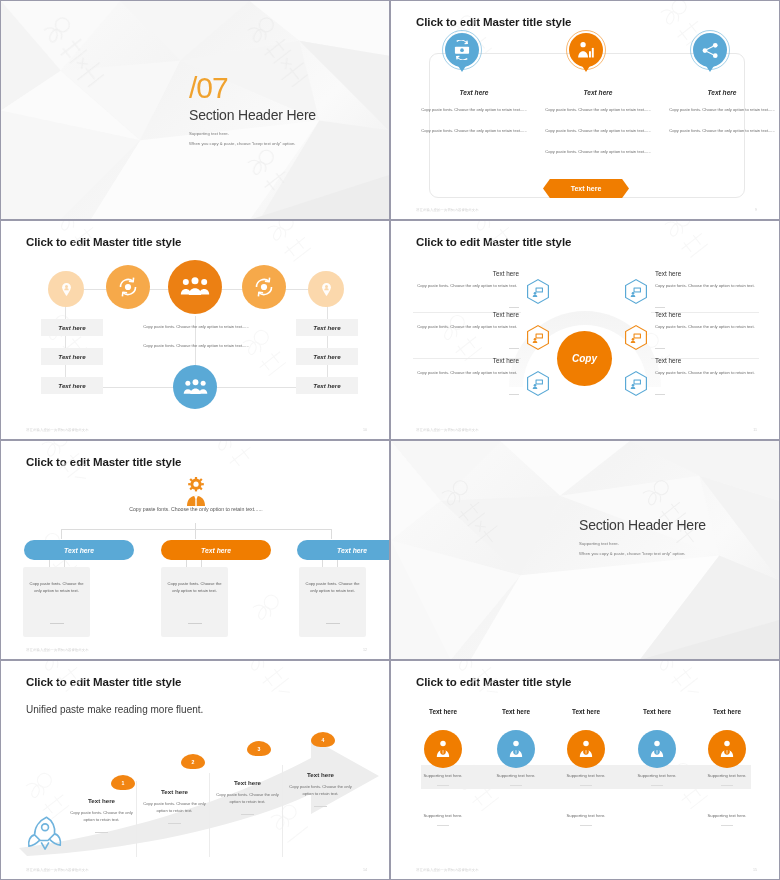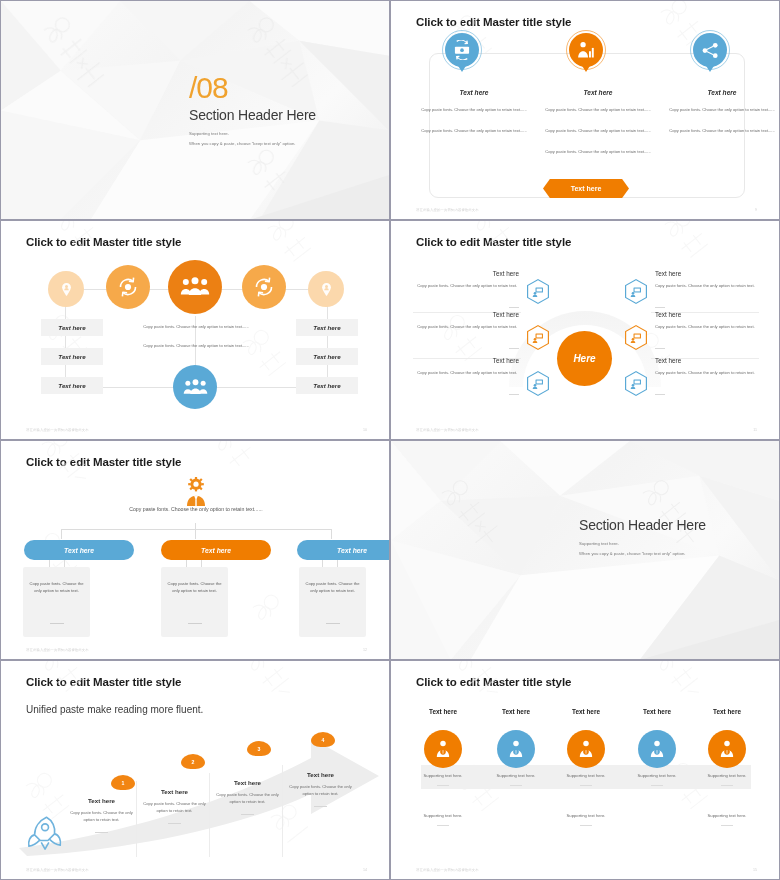--- a/index.html
+++ b/index.html
@@ -240,21 +240,21 @@
           <path d="M0 60 h28 M14 56 v14 M4 72 h20"></path>
         </g>
         <g transform="translate(245,165) rotate(-38)">
           <path d="M4 0 C14 0 16 10 9 14 C2 18 0 10 8 7 C16 4 20 12 12 18"></path>
           <circle cx="22" cy="7" r="7"></circle>
           <path d="M2 30 h26 M8 26 v12 M20 26 v12"></path>
         </g>
       </g>
     </svg>
     <div class="sec-txt">
-      <div class="sec-num">/08</div>
+      <div class="sec-num">/07</div>
       <div class="sec-head">Section Header Here</div>
       <div class="sec-sub1">Supporting text here.</div>
       <div class="sec-sub2">When you copy &amp; paste, choose "keep text only" option.</div>
     </div>
   </div>
 
   <div class="slide">
     <div class="title">Click to edit Master title style</div>
     <svg class="wm" viewBox="0 0 390 220">
       <g fill="none" stroke="#f0f0f0" stroke-width="1.1">
@@ -500,21 +500,21 @@
       <div class="shape" style="background:#5aa9d6;"></div>
         <div class="inner"></div>
       <svg width="12" height="12" viewBox="0 0 24 24" style="position:relative" fill="#5aa9d6">
           <rect x="7" y="3" width="15" height="10" rx="1"></rect>
           <rect x="9.2" y="5.2" width="10.6" height="5.6" fill="#fff"></rect>
           <circle cx="6" cy="14.5" r="2.6"></circle>
           <path d="M1.4 22 c0-3 2-4.8 4.6-4.8 s4.6 1.8 4.6 4.8z"></path>
         </svg>
     </div>
 
-    <div class="bigcirc">Here</div>
+    <div class="bigcirc">Copy</div>
 
     <div class="hexicon" style="left:234px; top:58px;">
       <div class="shape" style="background:#5aa9d6;"></div>
         <div class="inner"></div>
       <svg width="12" height="12" viewBox="0 0 24 24" style="position:relative" fill="#5aa9d6">
           <rect x="7" y="3" width="15" height="10" rx="1"></rect>
           <rect x="9.2" y="5.2" width="10.6" height="5.6" fill="#fff"></rect>
           <circle cx="6" cy="14.5" r="2.6"></circle>
           <path d="M1.4 22 c0-3 2-4.8 4.6-4.8 s4.6 1.8 4.6 4.8z"></path>
         </svg>

